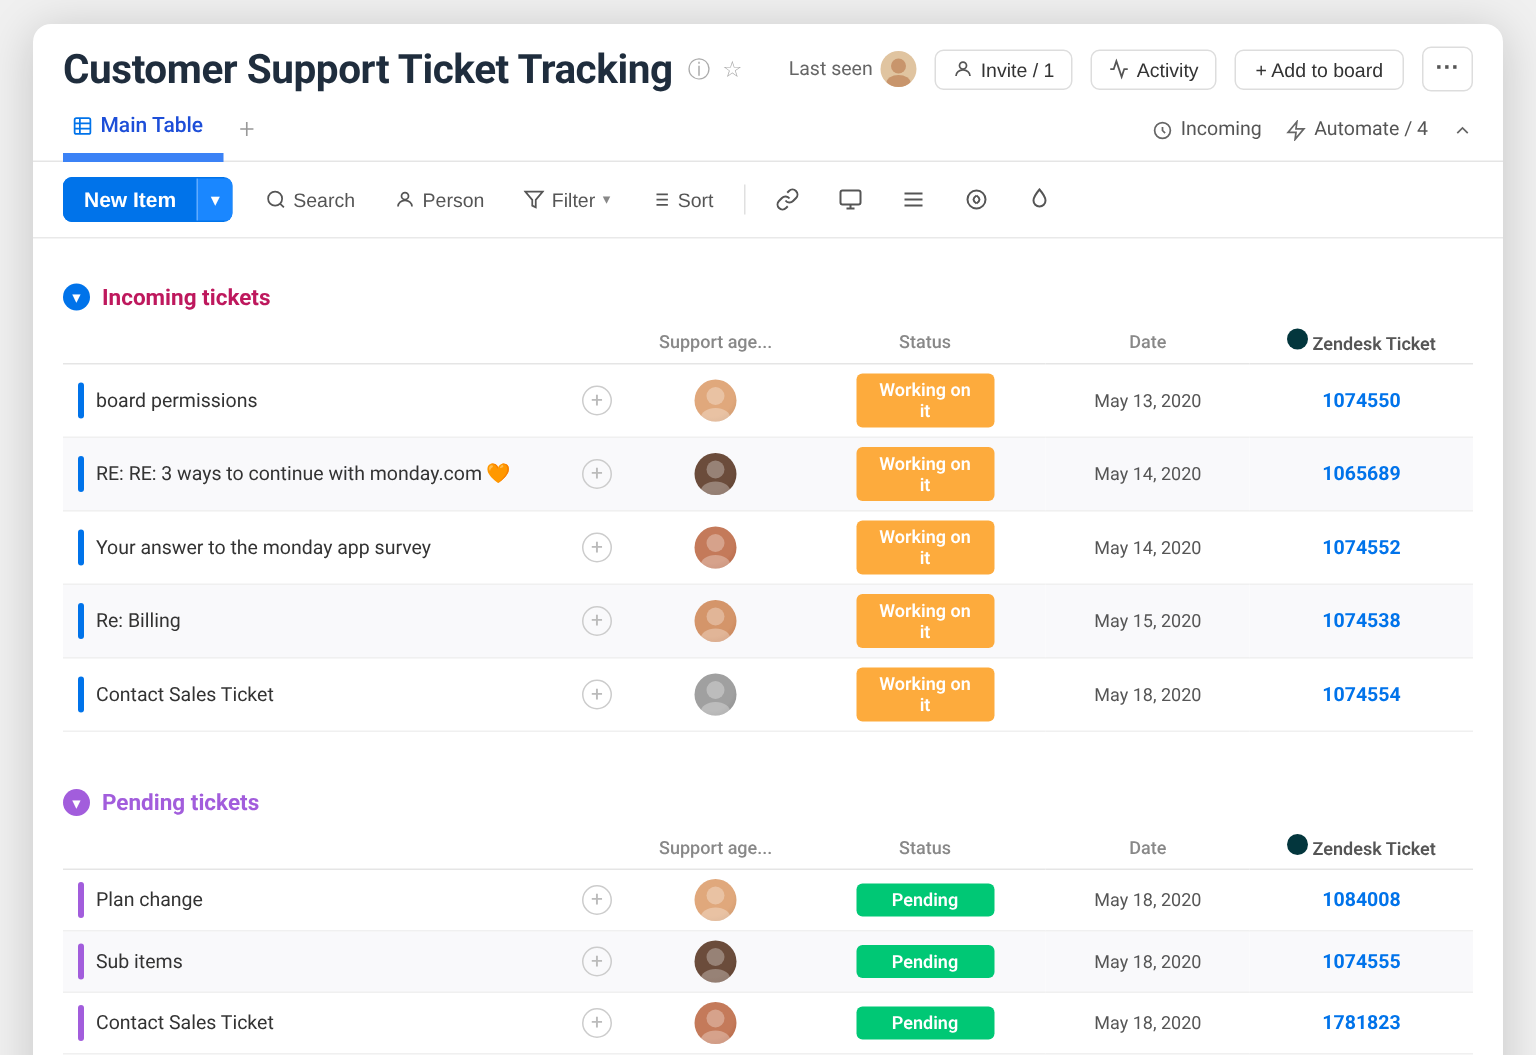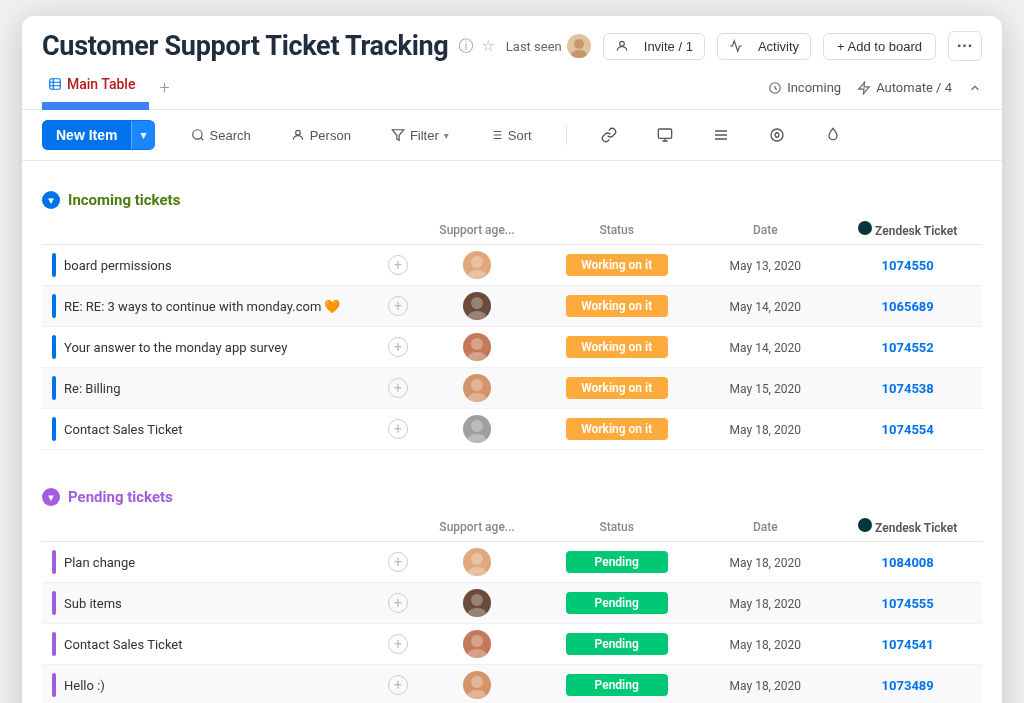--- a/index.html
+++ b/index.html
@@ -68,21 +68,21 @@
       display: inline-flex;
       align-items: center;
       justify-content: center;
       font-size: 10px;
       color: #a07040;
       overflow: hidden;
     }
     .btn-header {
       display: flex;
       align-items: center;
-      gap: 15px;
+      gap: 5px;
       padding: 5px 11px;
       border-radius: 6px;
       border: 1px solid #ddd;
       background: #fff;
       cursor: pointer;
       font-size: 13px;
       color: #333;
       font-weight: 500;
     }
     .btn-add-board {
@@ -128,22 +128,22 @@
       gap: 5px;
       padding: 10px 14px 10px 6px;
       font-size: 14px;
       font-weight: 500;
       color: #555;
       cursor: pointer;
       border-bottom: 2px solid transparent;
       margin-bottom: -1px;
     }
     .tab.active {
-      color: #b91c1c;
-      border-bottom: 8px solid #3b82f6;
+      color: #1d4ed8;
+      border-bottom: 6px solid #3b82f6;
     }
     .tab-plus {
       padding: 8px 10px;
       color: #999;
       cursor: pointer;
       font-size: 18px;
       font-weight: 300;
     }
     .tabs-right {
       display: flex;
@@ -156,21 +156,21 @@
       display: flex;
       align-items: center;
       gap: 5px;
       cursor: pointer;
     }
     
     .toolbar {
       display: flex;
       align-items: center;
       padding: 10px 20px;
-      gap: 20px;
+      gap: 6px;
       border-bottom: 1px solid #e9e9e9;
     }
     .btn-new-item {
       display: flex;
       align-items: center;
       gap: 0;
       border-radius: 6px;
       overflow: hidden;
       background: #0073ea;
       color: #fff;
@@ -236,21 +236,21 @@
       cursor: pointer;
       font-size: 11px;
       flex-shrink: 0;
     }
     .section-collapse.incoming { background: #0073ea; color: #fff; }
     .section-collapse.pending { background: #a25ddc; color: #fff; }
     .section-title {
       font-size: 15px;
       font-weight: 700;
     }
-    .section-title.incoming { color: #4d7c0f; }
+    .section-title.incoming { color: #be185d; }
     .section-title.pending { color: #a25ddc; }
     
     .table-wrap { padding: 0 20px; }
     .table {
       width: 100%;
       border-collapse: collapse;
       font-size: 13px;
     }
     .table th {
       text-align: left;
@@ -312,21 +312,21 @@
       margin: 0 auto;
       overflow: hidden;
     }
     .status-badge {
       display: inline-block;
       padding: 4px 12px;
       border-radius: 4px;
       color: #fff;
       font-size: 12px;
       font-weight: 600;
-      width: 102px;
+      width: 92px;
       text-align: center;
     }
     .status-working { background: #fdab3d; }
     .status-pending { background: #00c875; text-align: center; }
     .date-text { color: #555; font-size: 12px; text-align: right; }
     .zendesk-link { color: #0073ea; font-size: 13px; font-weight: 700; text-align: center; display: block; cursor: pointer; }
     .add-item-row td {
       color: #aaa;
       font-size: 13px;
       padding: 8px 10px 8px 36px;
@@ -715,21 +715,21 @@
       <div class="agent-avatar" style="background:radial-gradient(circle at 40% 35%, #c47a5a 60%, #b06040 100%)">
         <svg viewBox="0 0 28 28" width="28" height="28">
                       <circle cx="14" cy="11" r="6" fill="rgba(255,255,255,0.3)"></circle>
                       <ellipse cx="14" cy="26" rx="10" ry="7" fill="rgba(255,255,255,0.3)"></ellipse>
                     </svg>
       </div>
     </td>
                 <td class="col-status"><span class="status-badge status-pending">Pending</span></td>
                 <td class="col-date"><span class="date-text">May 18, 2020</span></td>
                 <td class="col-zendesk">
-                  <a class="zendesk-link">1074541</a>
+                  <a class="zendesk-link">1781823</a>
                 </td>
               </tr>
               <tr class="row-stripe">
                 <td>
       <div class="col-name-cell">
         <div class="row-accent-bar pending"></div>
         <span class="row-name-text">Hello :)</span>
         <div class="add-icon" style="margin-left:auto;">+</div>
       </div>
     </td>

